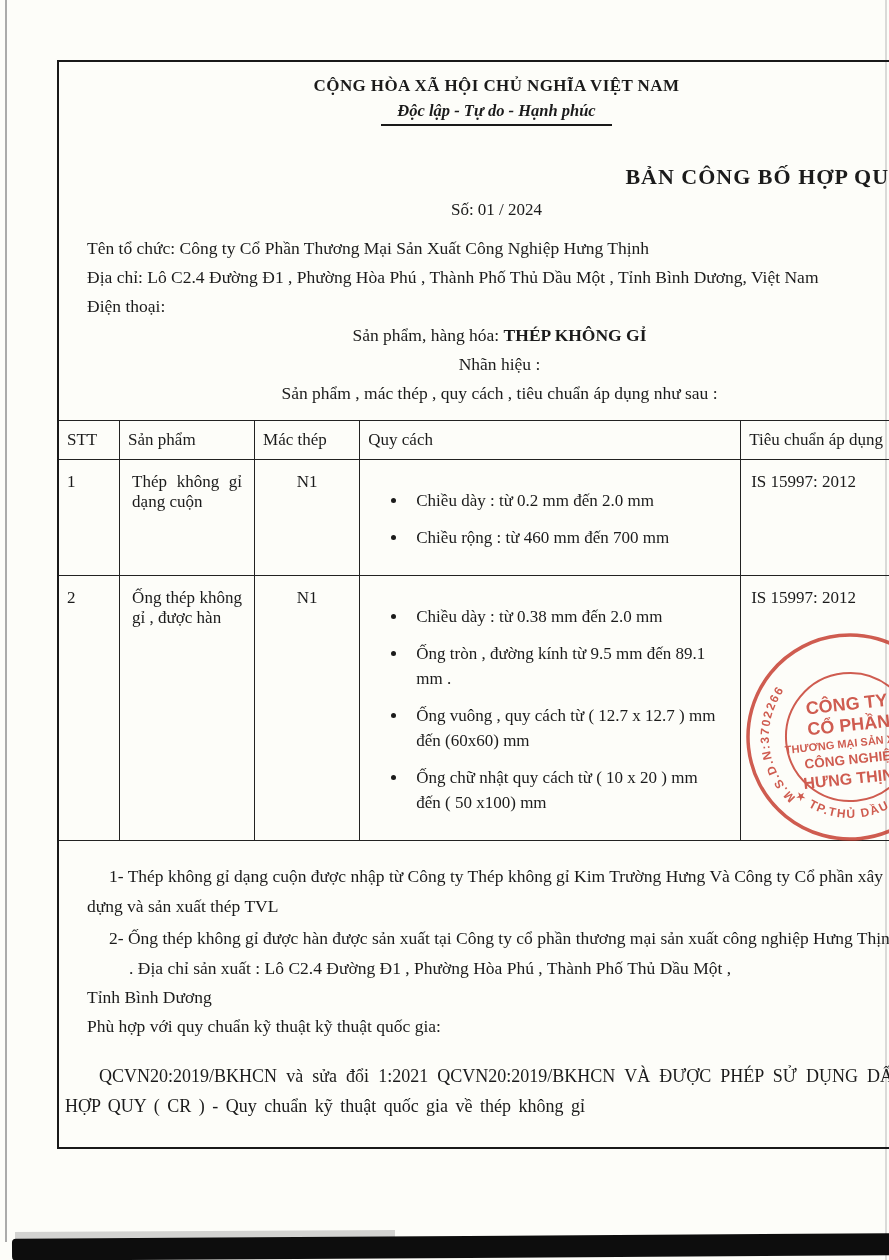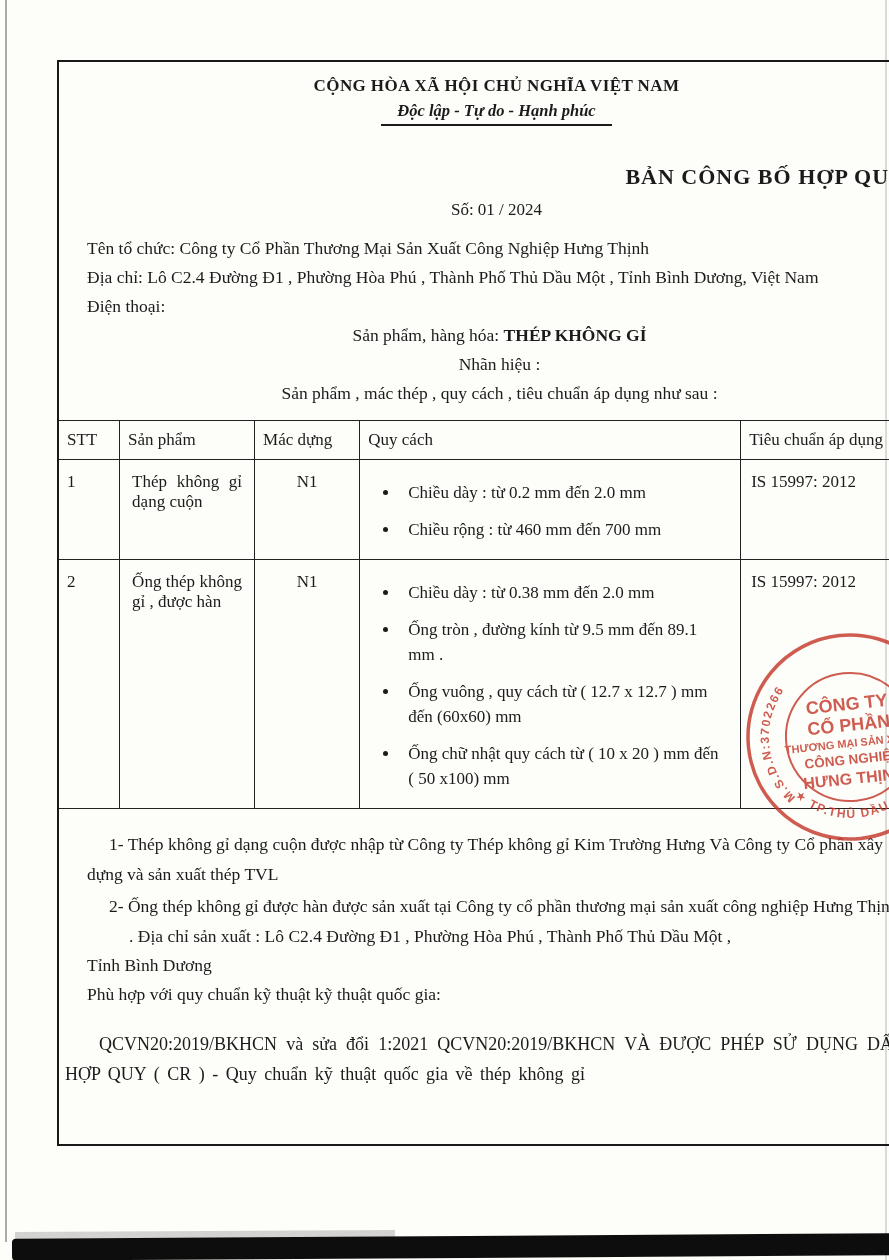--- a/index.html
+++ b/index.html
@@ -47,21 +47,21 @@
     border:1.5px solid #222; vertical-align:top; font-weight:normal;
     padding:9px 8px; text-align:left;
   }
   .spec-table tr > *:first-child { border-left:none; }
   .spec-table tr > *:last-child  { border-right:none; }
   .c-stt   { text-align:center;font-family:Liberation Serif, serif; }
   .c-prod  { text-align:justify !important; padding-left:12px !important; padding-right:12px !important; }
   .c-grade { text-align:center !important; }
   .c-std   { padding-left:10px !important; }
   .spec-table td { padding-top:12px; }
-  .spec-list { margin:8px; padding:0 0 0 24px; }
+  .spec-list { margin:16px; padding:0 0 0 24px; }
   .spec-list li { line-height:25px; margin-bottom:12px; padding-left:8px; }
   .spec-list li:last-child { margin-bottom:2px; }
 
   
   .notes { padding-top:20px; padding-bottom:26px; }
   .note1 { font-size:17.5px; line-height:30px; text-indent:22px; }
   .note2 { font-size:17.5px; line-height:30px; padding-left:42px; text-indent:-20px; margin-top:2px; }
   .conf-detail { font-size:18px; line-height:30px; margin-left:-22px; text-indent:34px;
                  text-align:justify; word-spacing:3px; margin-top:20px; }
 
@@ -103,21 +103,21 @@
         <col style="width:53px">
           <col style="width:118px">
           <col style="width:92px">
           <col style="width:333px">
           <col style="width:169px">
       </colgroup>
       <thead>
         <tr>
           <th class="c-stt">STT</th>
           <th>Sản phẩm</th>
-          <th>Mác dựng</th>
+          <th>Mác thép</th>
           <th>Quy cách</th>
           <th>Tiêu chuẩn áp dụng</th>
         </tr>
       </thead>
       <tbody>
         <tr>
           <td class="c-stt">1</td>
           <td class="c-prod">Thép không gỉ dạng cuộn</td>
           <td class="c-grade">N1</td>
           <td class="c-specs">

